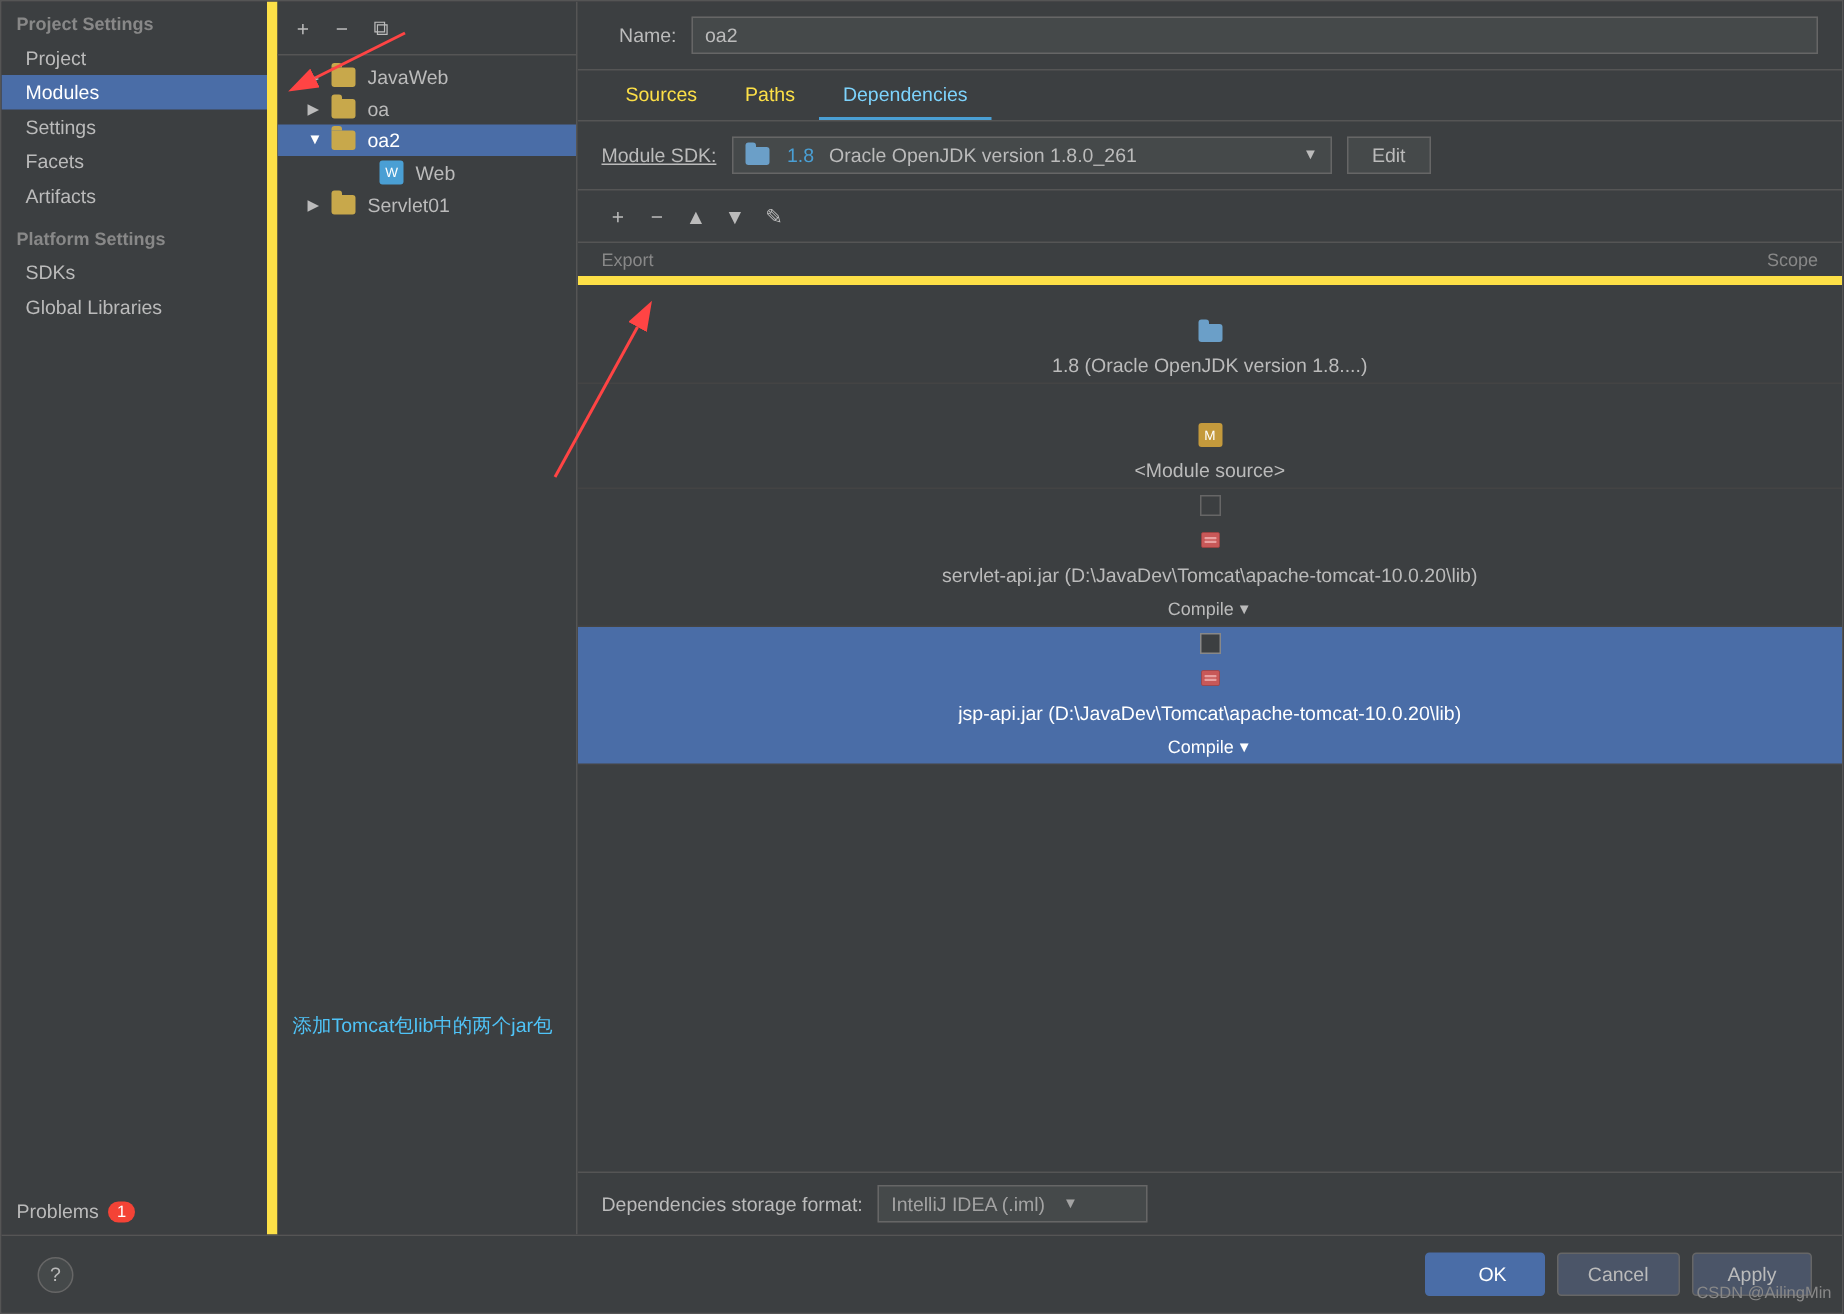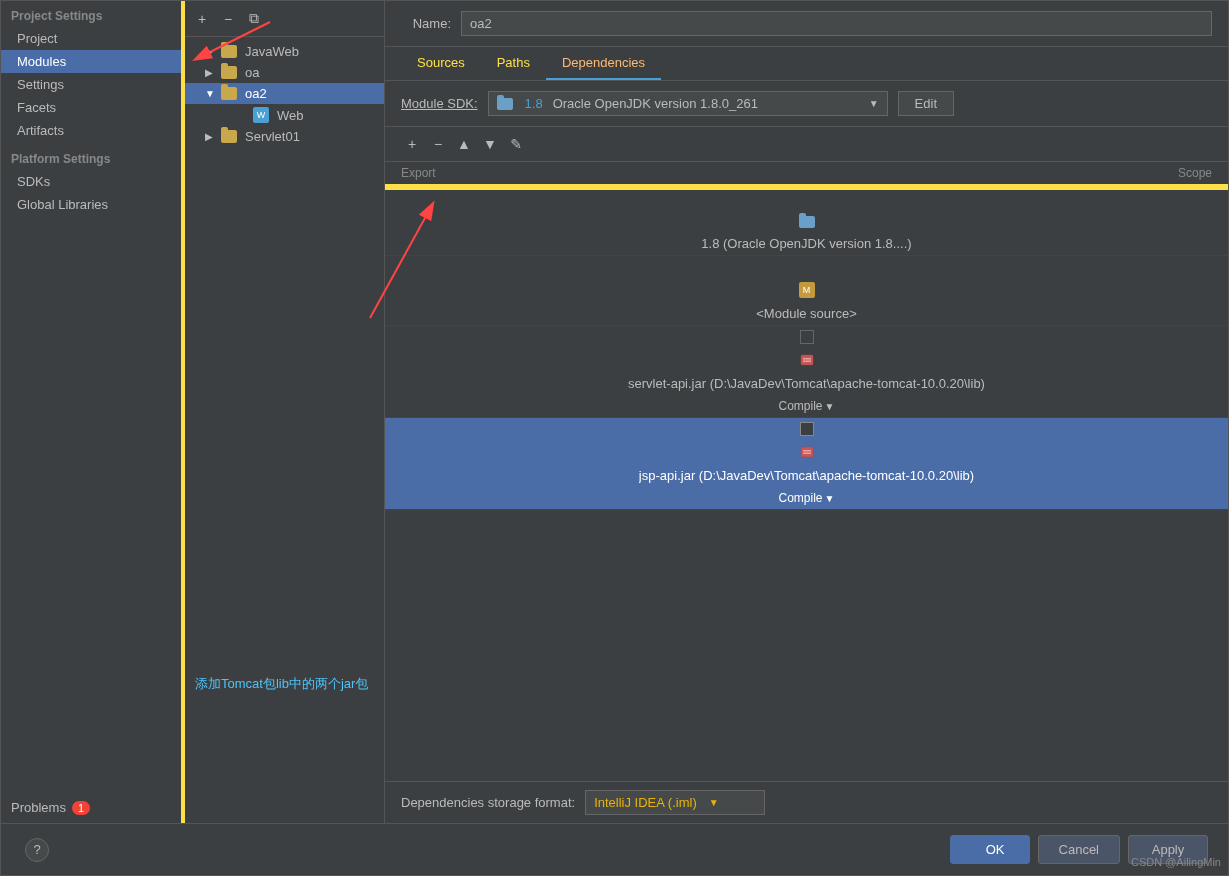--- a/index.html
+++ b/index.html
@@ -62,21 +62,21 @@
     .content {
       display: flex;
       flex: 1;
       overflow: hidden;
     }
 
     
     .sidebar {
       width: 184px;
       background: #3c3f41;
-      border-right: 4px solid #fde047;
+      border-right: 7px solid #fde047;
       display: flex;
       flex-direction: column;
       flex-shrink: 0;
     }
 
     .sidebar-section-header {
       padding: 8px 10px 4px;
       font-size: 12px;
       color: #888;
       font-weight: bold;
@@ -248,21 +248,21 @@
 
     .tab {
       padding: 8px 16px;
       cursor: pointer;
       color: #fde047;
       font-size: 13px;
       border-bottom: 2px solid transparent;
     }
 
     .tab.active {
-      color: #fdba74;
+      color: #7dd3fc;
       border-bottom: 2px solid #4a9fd4;
     }
 
     .sdk-row {
       display: flex;
       align-items: center;
       padding: 10px 16px;
       gap: 10px;
       border-bottom: 1px solid #555;
     }
@@ -462,21 +462,21 @@
 
     .storage-label {
       color: #bbbbbb;
       font-size: 13px;
       text-align: center;
     }
 
     .storage-dropdown {
       background: #45494a;
       border: 1px solid #666;
-      color: #eab308;
+      color: #a3a3a3;
       padding: 4px 8px;
       font-size: 13px;
       display: flex;
       align-items: center;
       gap: 6px;
       cursor: pointer;
       min-width: 180px;
     }
 
     

